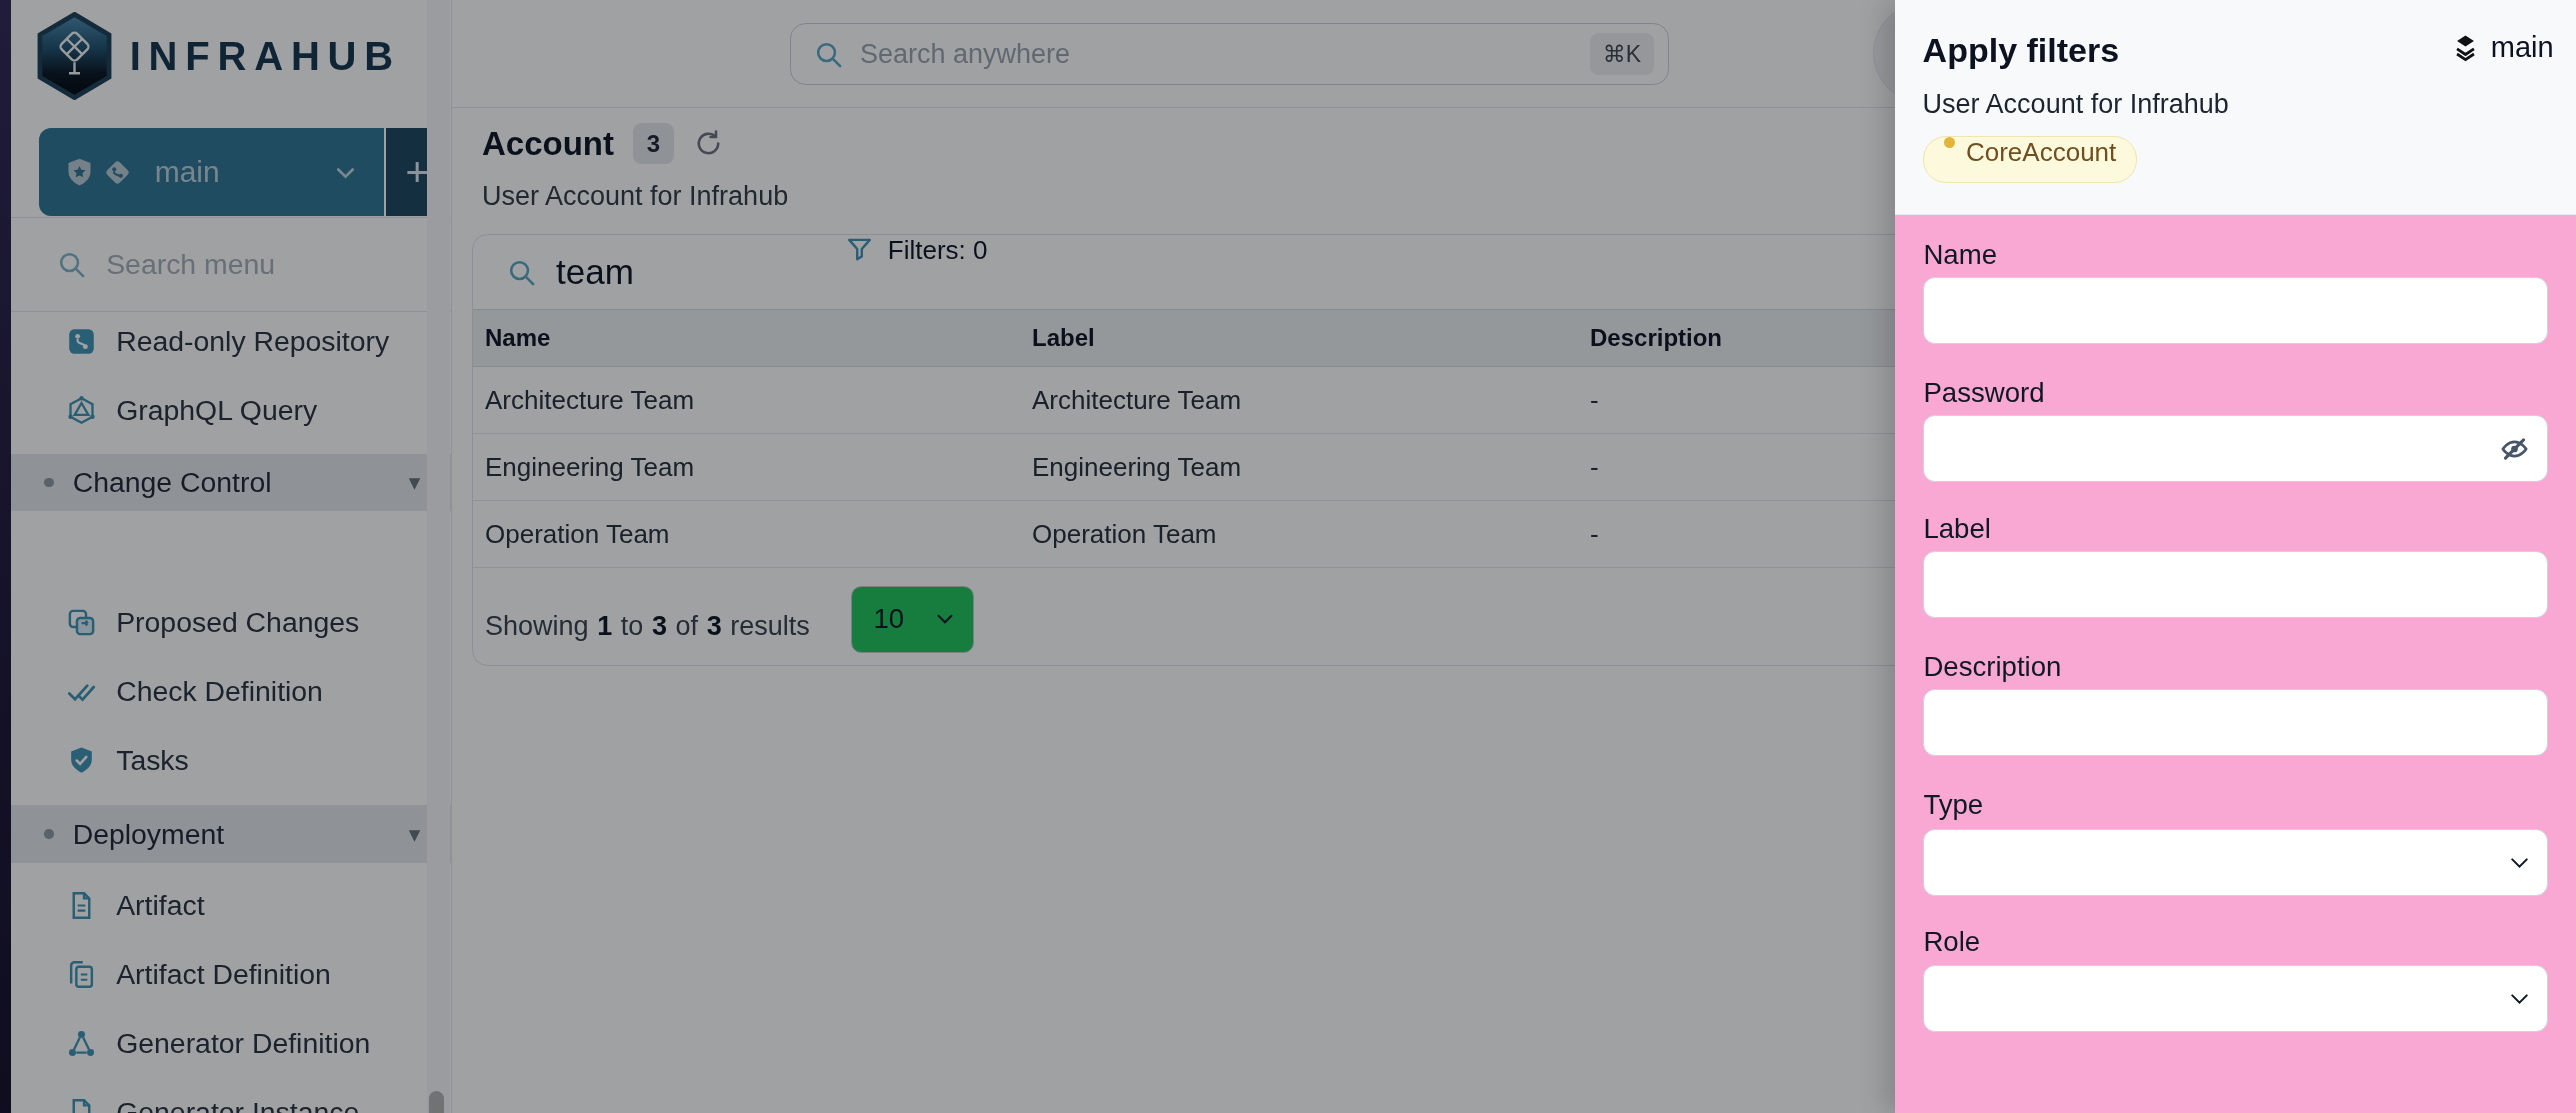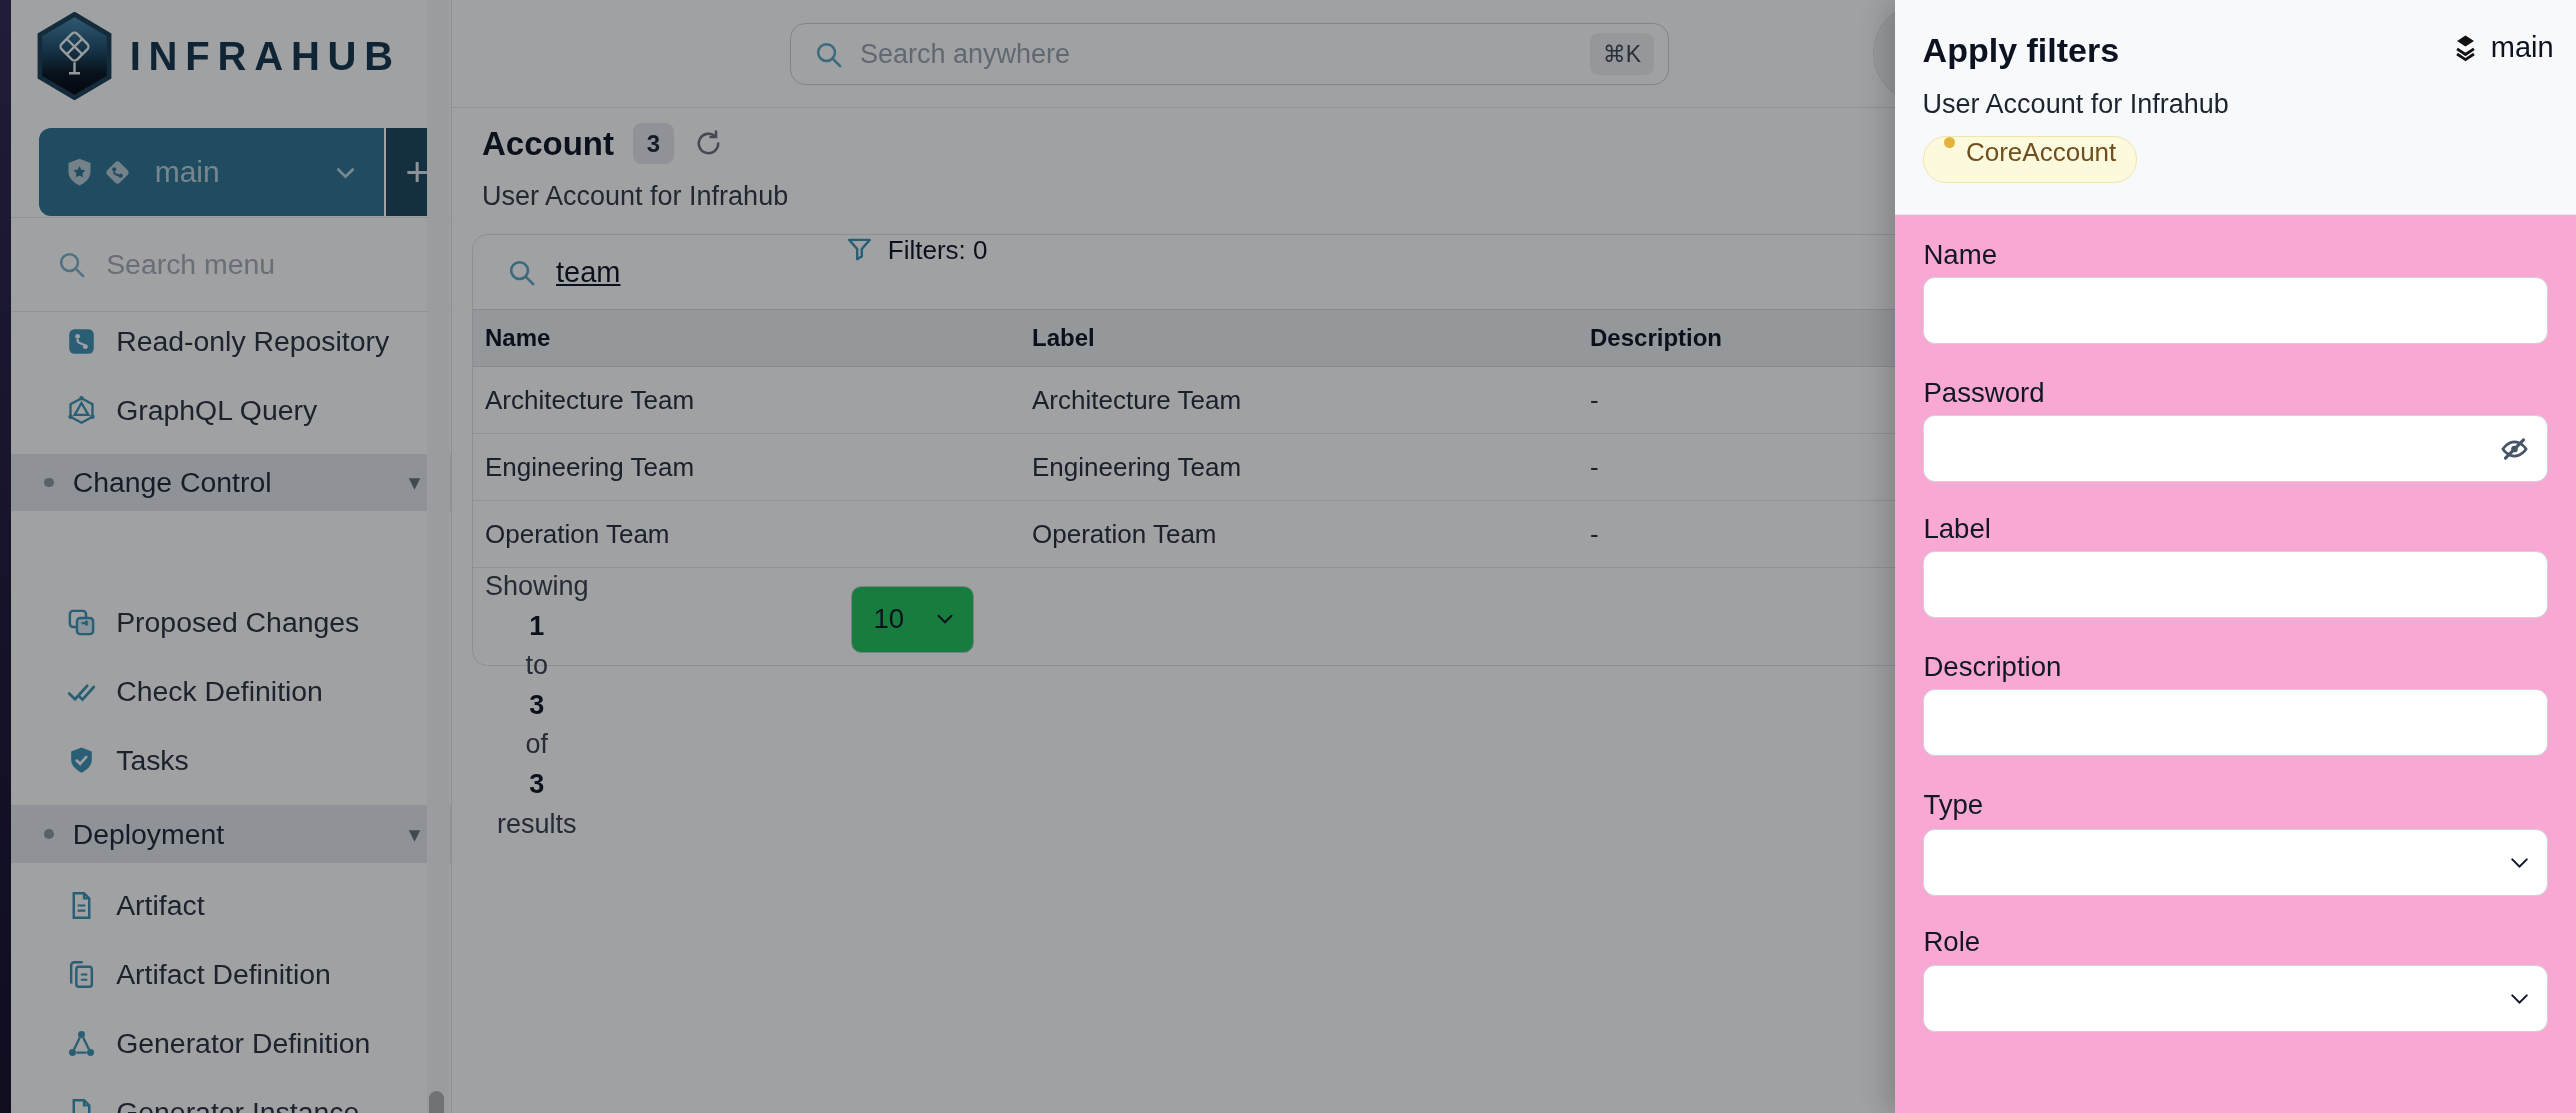--- a/index.html
+++ b/index.html
@@ -63,35 +63,35 @@
   .count-badge { background:#e4e7eb; border-radius:8.6px; min-width:41px; height:41px; padding:0 11.2px;
     display:flex; align-items:center; justify-content:center;
     font-size:24px; font-weight:600; color:#1f2937; }
   .refresh-btn { display:flex; align-items:center; cursor:pointer; }
   .page-subtitle { position:absolute; left:30px; top:181px; font-size:27px; color:#333d49; }
 
   .panel { position:absolute; left:20px; top:234px; width:2059px; height:432px;
     background:#fff; border:0.9px solid #dfe3e8; border-radius:15.5px; }
   .panel-filter { position:absolute; left:0; top:0; width:100%; height:74px;
     display:flex; align-items:center; padding-left:33px; gap:19px; }
-  .panel-filter input { border:none; outline:none; font-size:29px; color:#101826;
-    width:241px; font-family:inherit; background:transparent;text-decoration:underline; }
+  .panel-filter input { border:none; outline:none; font-size:35px; color:#101826;
+    width:241px; font-family:inherit; background:transparent; }
   .filters-chip { position:absolute; left:372px; top:0; height:74px;
     display:flex; align-items:flex-start; gap:13.8px; font-size:26px; color:#101826; cursor:pointer; }
   .thead { position:absolute; left:0; top:74px; width:100%; height:58px; background:#edf0f3;
     border-top:0.9px solid #d6dbe1; border-bottom:0.9px solid #d6dbe1; }
   .th { position:absolute; top:0; height:100%; display:flex; align-items:center;
     font-size:24px; font-weight:700; color:#101826; }
   .trow { position:absolute; left:0; width:100%; height:67px; border-bottom:0.9px solid #e4e7eb; cursor:pointer; }
   .td { position:absolute; top:0; height:100%; display:flex; align-items:center;
     font-size:26px; color:#28313d; }
   .c1 { left:12px; } .c2 { left:559px; } .c3 { left:1117px; }
   .pfoot { position:absolute; left:0; top:336px; width:100%; height:95px; }
-  .showing { position:absolute; left:12px; top:0; height:100%; display:flex; align-items:center;
-    font-size:27px; color:#3a434e; gap:8.6px;flex-direction:column; }
+  .showing { position:absolute; left:12px; top:8px; height:100%; display:flex; align-items:center;
+    font-size:27px; color:#3a434e; gap:8.6px; }
   .showing b { color:#101826; font-weight:700; }
   .pagesize { position:absolute; left:378px; top:14.6px; width:123px; height:67px;
     border:1.7px solid #c6ccd4; border-radius:10.3px; background:#22c55e;
     display:flex; align-items:center; padding:0 15.5px 0 21.5px; font-size:27.6px; color:#101826; cursor:pointer; }
   .pagesize svg { margin-left:auto; }
 
   
   .dim-overlay { position:absolute; left:0; top:0; width:1895px; height:100%;
     background:rgba(6,8,12,0.38); z-index:5; cursor:pointer; }
 

